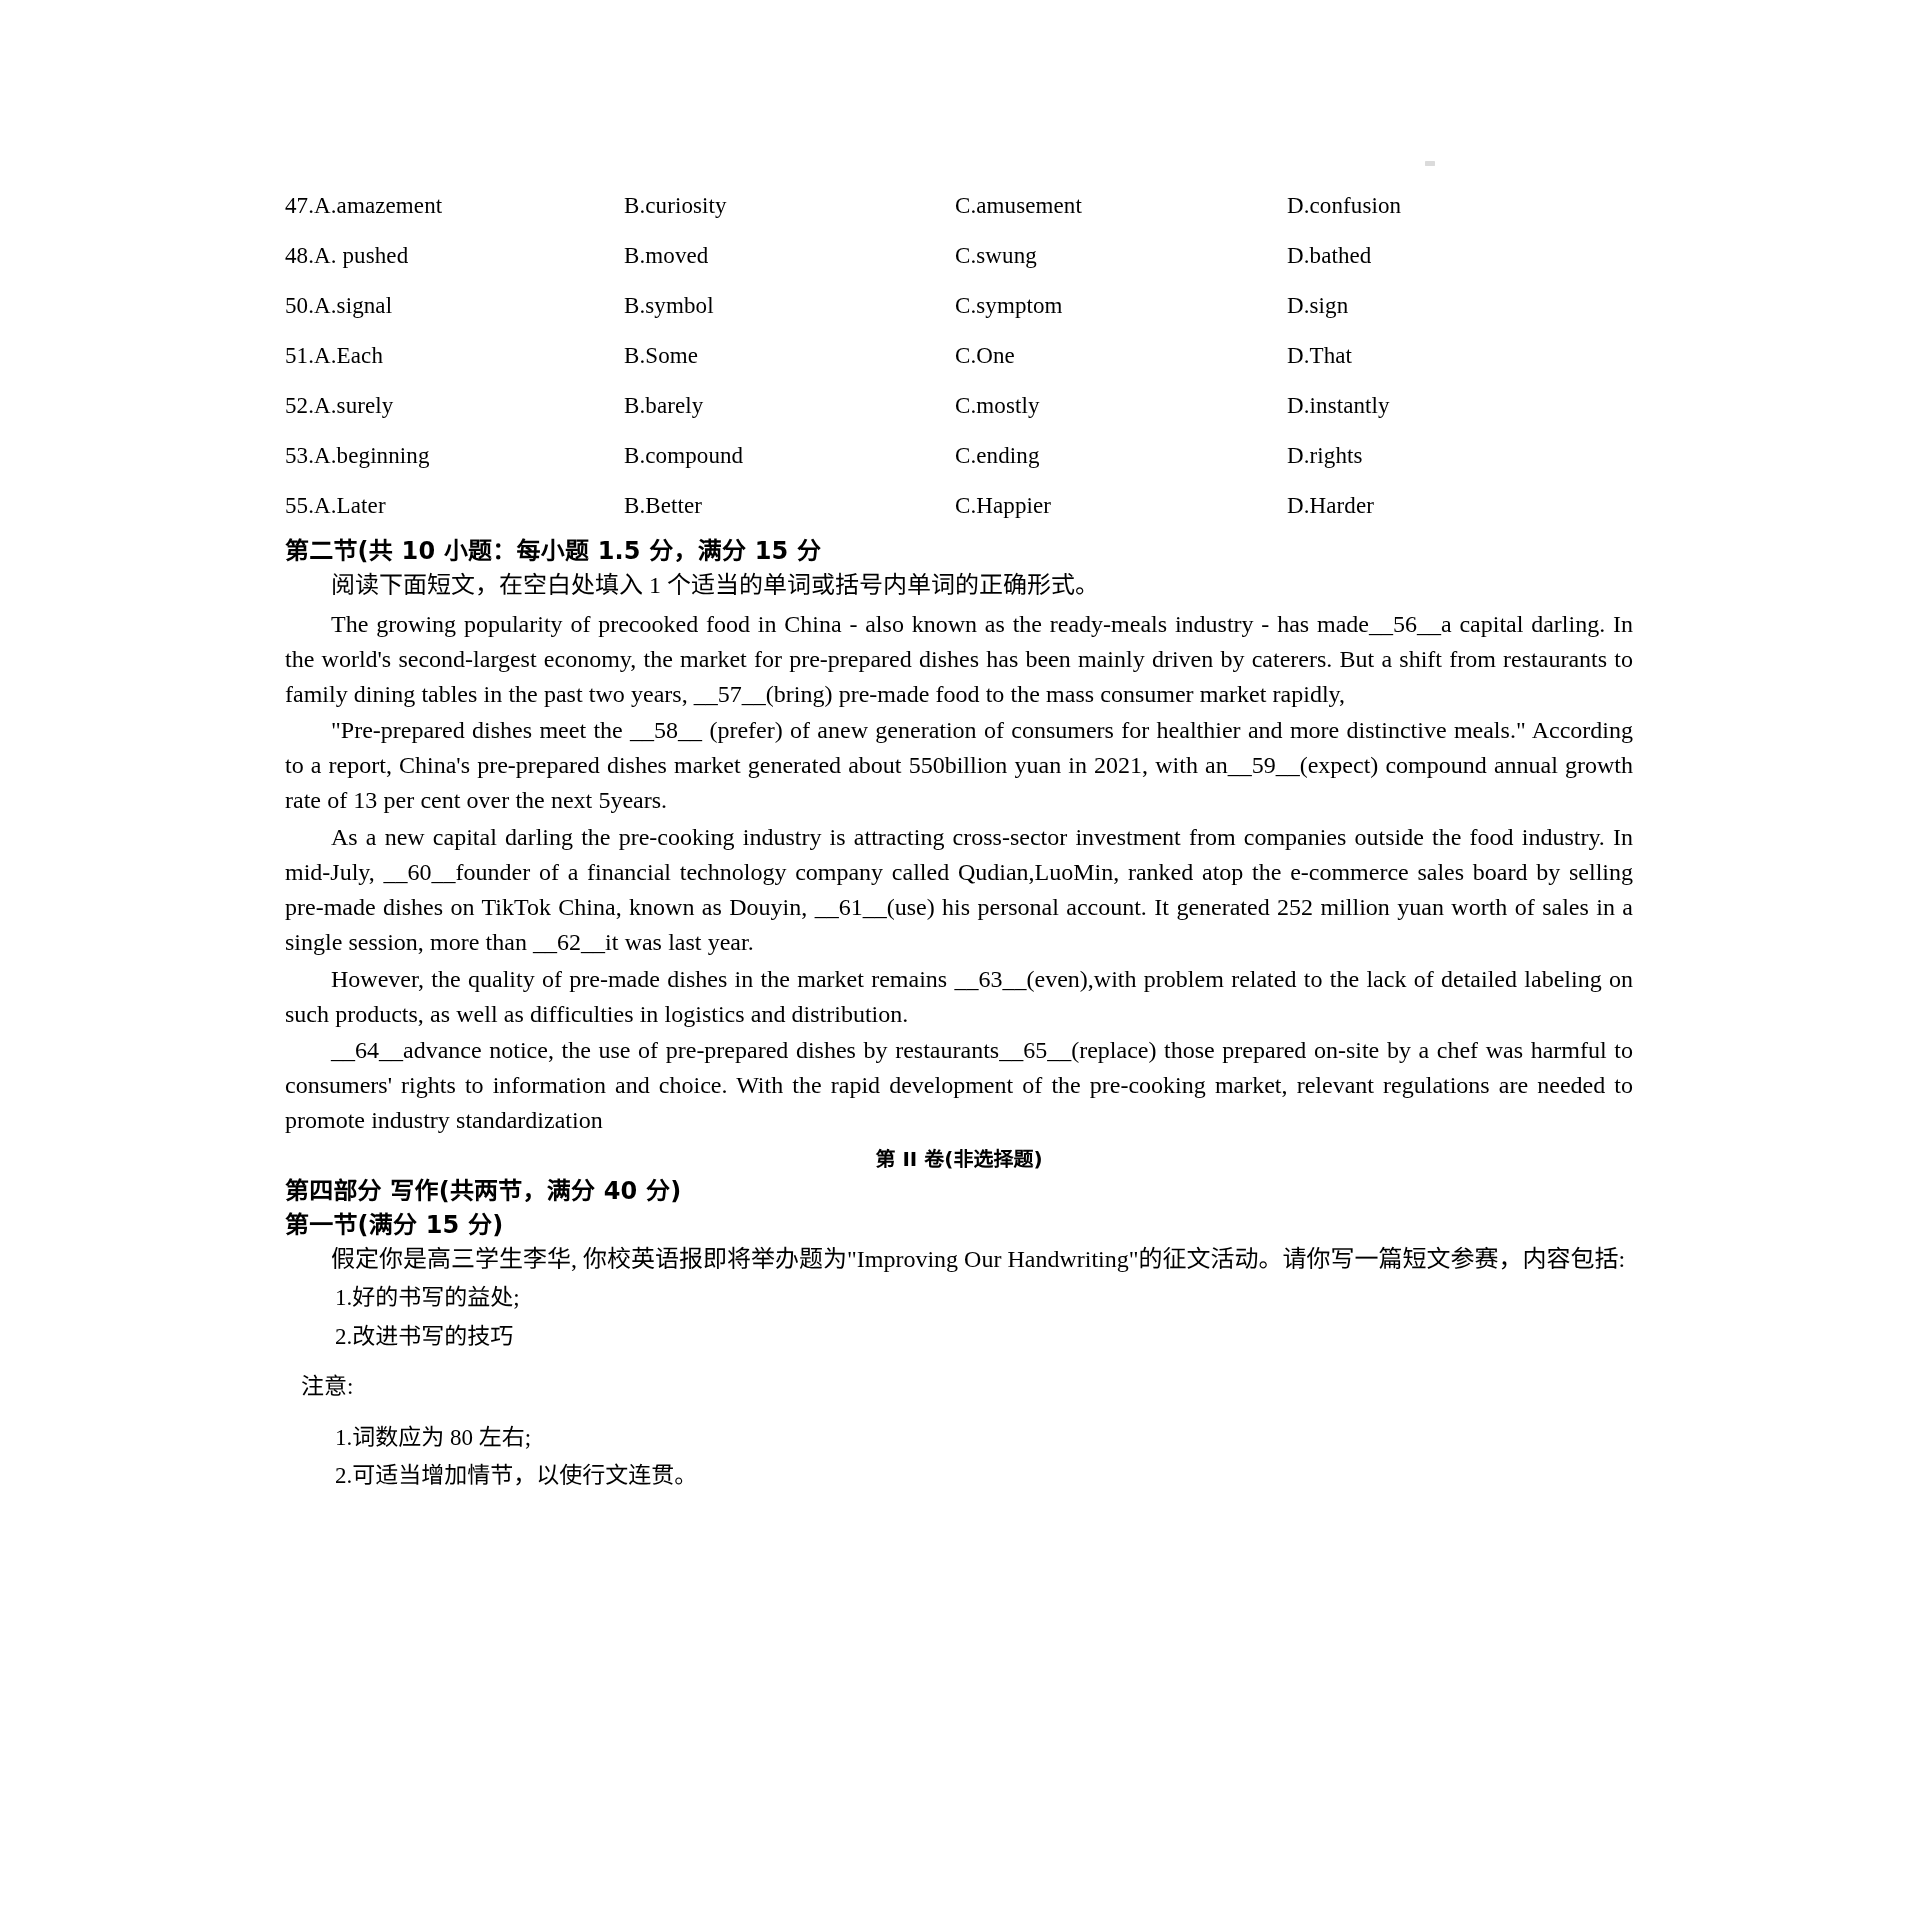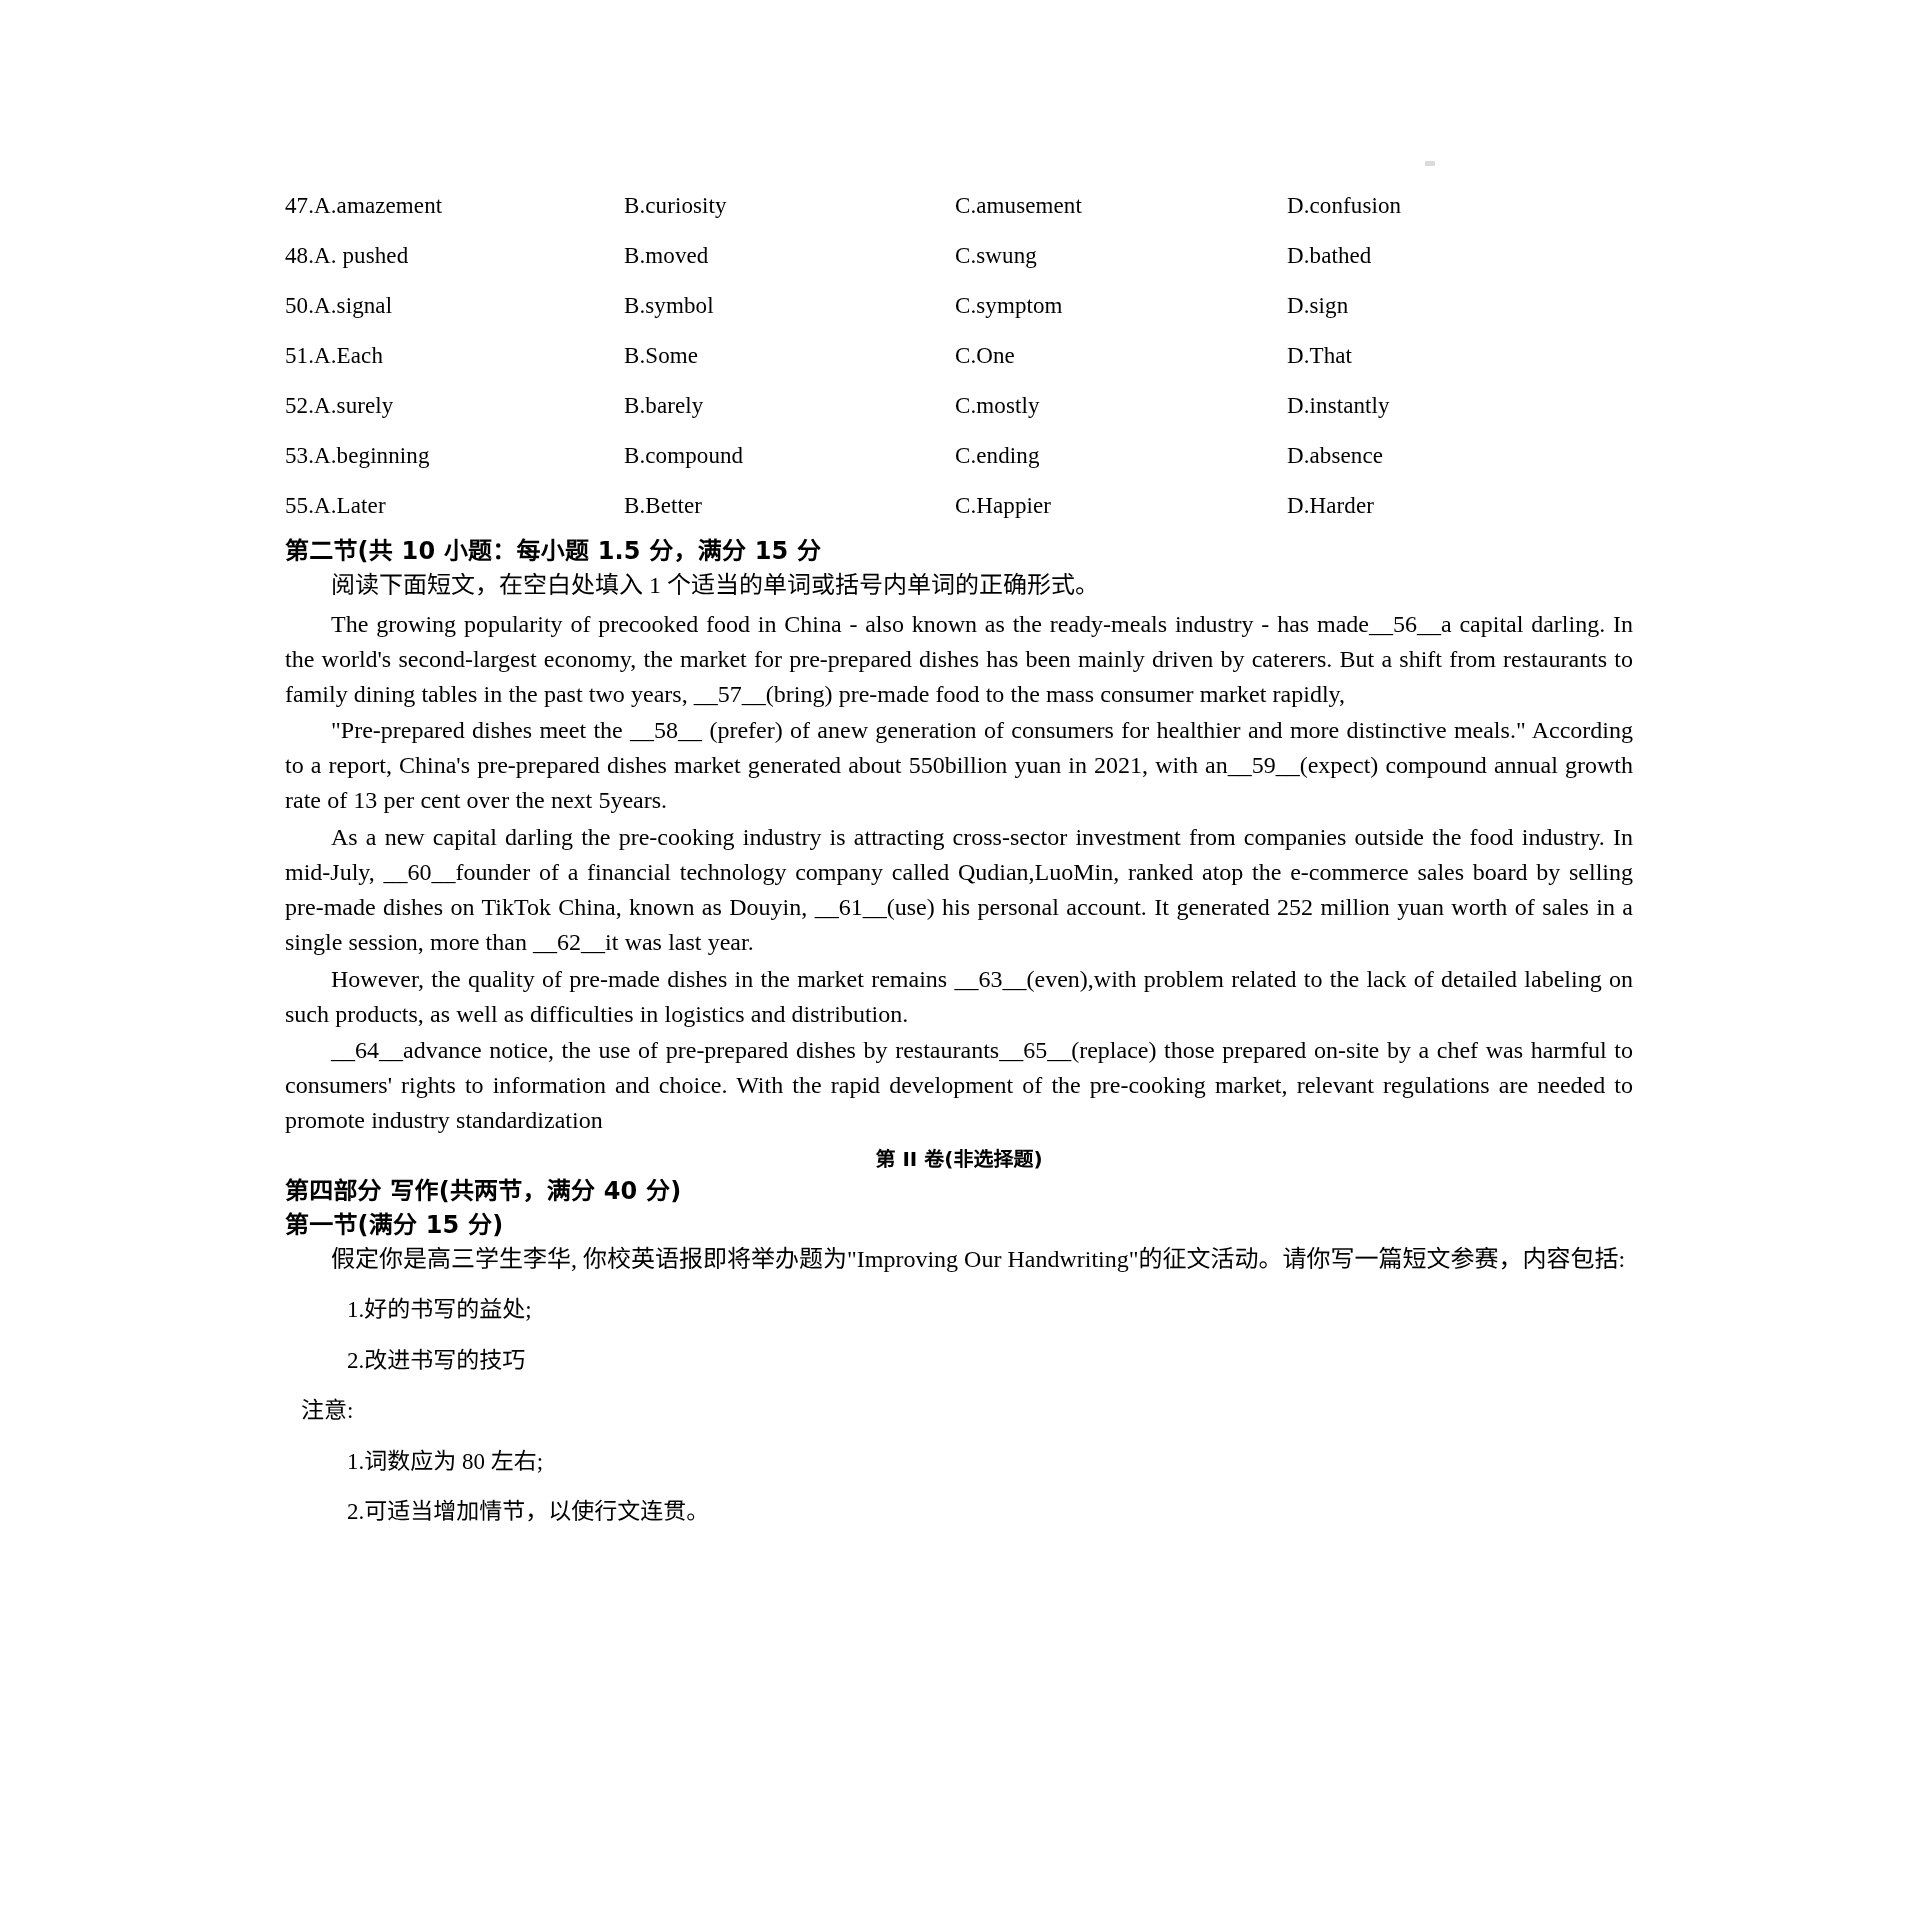--- a/index.html
+++ b/index.html
@@ -91,21 +91,21 @@
   }
   .para-cn {
     font-size: 24px;
     line-height: 1.46;
     margin: 1.5px 0 3.9px 0;
     text-indent: 46px;
   }
   .sub-item {
     font-size: 23px;
     line-height: 1.5;
-    margin: 16px;
+    margin: 4px;
     text-indent: 46px;
   }
   .plain-line {
     font-size: 23px;
     line-height: 1.5;
     margin: 16px;
     text-indent: 0;
   }
 </style>
 </head>
@@ -153,21 +153,21 @@
         <span class="mc-opt mc-a"><span>52.</span><span>A.surely</span></span>
         <span class="mc-opt mc-b">B.barely</span>
         <span class="mc-opt mc-c">C.mostly</span>
         <span class="mc-opt mc-d">D.instantly</span>
       </li>
 
       <li class="mc-row">
         <span class="mc-opt mc-a"><span>53.</span><span>A.beginning</span></span>
         <span class="mc-opt mc-b">B.compound</span>
         <span class="mc-opt mc-c">C.ending</span>
-        <span class="mc-opt mc-d">D.absence</span>
+        <span class="mc-opt mc-d">D.rights</span>
       </li>
 
 
       <li class="mc-row">
         <span class="mc-opt mc-a"><span>55.</span><span>A.Later</span></span>
         <span class="mc-opt mc-b">B.Better</span>
         <span class="mc-opt mc-c">C.Happier</span>
         <span class="mc-opt mc-d">D.Harder</span>
       </li>
 

